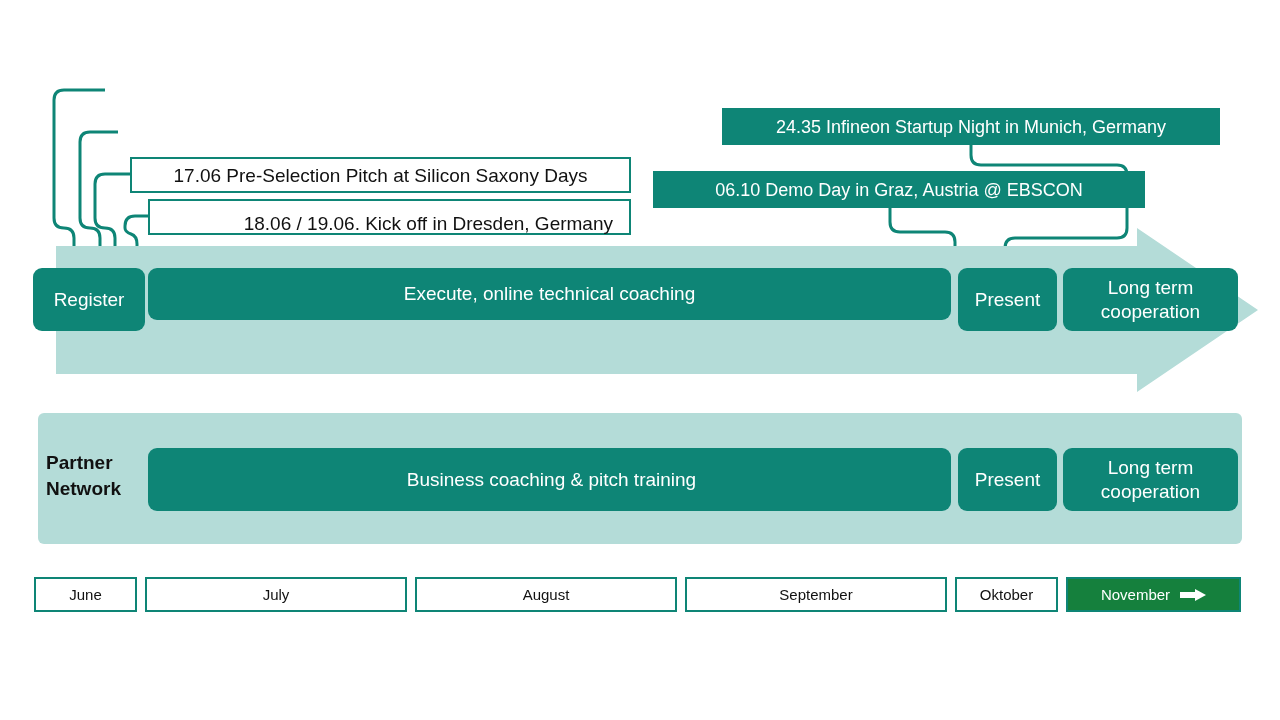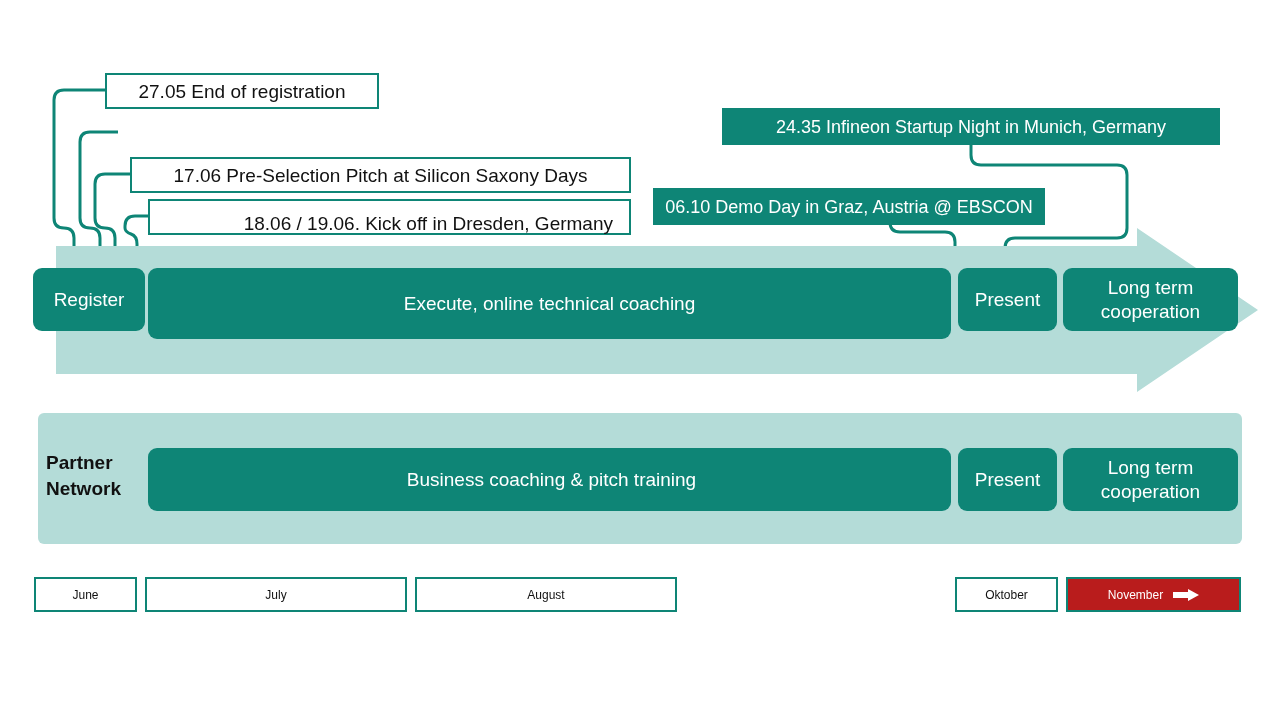--- a/index.html
+++ b/index.html
@@ -110,28 +110,28 @@
 
   
   .month {
     position: absolute;
     box-sizing: border-box;
     top: 577px;
     height: 35px;
     border: 2px solid #0E8576;
     background: #ffffff;
     color: #111111;
-    font-size: 12px;
+    font-size: 15px;
     display: flex;
     align-items: center;
     justify-content: center;
     gap: 10px;
   }
   .month.current {
-    background: #b91c1c;
+    background: #15803d;
     color: #ffffff;
   }
   .month .arrow-glyph {
     display: inline-block;
     width: 26px;
     height: 12px;
     position: relative;
     flex: 0 0 auto;
   }
   .month .arrow-glyph::before {
@@ -164,47 +164,44 @@
 
     <path d="M130,174 H105 Q95,174 95,184 V218 Q95,228 105,228 Q115,228 115,238 V252"></path>
 
     <path d="M148,216 H135 Q125,216 125,226 V228 Q125,232 131,234 Q137,236 137,244 V252"></path>
 
     <path d="M971,145 V155 Q971,165 981,165 H1117 Q1127,165 1127,175 V228 Q1127,238 1117,238 H1015 Q1005,238 1005,248 V258"></path>
 
     <path d="M890,207 V222 Q890,232 900,232 H945 Q955,232 955,242 V258"></path>
   </svg>
 
-  <div class="callout outline" style="left:105px; top:73px; width:274px; height:36px;">
-    <span>27.05 End of registration</span>
-  </div>
 
 
   <div class="callout outline" style="left:130px; top:157px; width:501px; height:36px;">
     <span>17.06 Pre-Selection Pitch at Silicon Saxony Days</span>
   </div>
 
   <div class="callout outline align-right" style="left:148px; top:199px; width:483px; height:36px;align-items:flex-end;">
     <span>18.06 / 19.06. Kick off in Dresden, Germany</span>
   </div>
 
   <div class="callout filled" style="left:722px; top:108px; width:498px; height:37px;">
     <span>24.35 Infineon Startup Night in Munich, Germany</span>
   </div>
 
-  <div class="callout filled" style="left:653px; top:188px; width:392px; height:37px;">
+  <div class="callout filled" style="left:653px; top:171px; width:492px; height:37px;">
     <span>06.10 Demo Day in Graz, Austria @ EBSCON</span>
   </div>
 
   <div class="band-arrow"></div>
 
   <div class="pill" style="left:33px; top:268px; width:112px; height:63px;">
     <span>Register</span>
   </div>
-  <div class="pill" style="left:148px; top:268px; width:803px; height:71px;">
+  <div class="pill" style="left:148px; top:268px; width:803px; height:52px;">
     <span>Execute, online technical coaching</span>
   </div>
   <div class="pill" style="left:958px; top:268px; width:99px; height:63px;">
     <span>Present</span>
   </div>
   <div class="pill" style="left:1063px; top:268px; width:175px; height:63px;">
     <span>Long term cooperation</span>
   </div>
 
   <div class="band-plain"></div>
@@ -226,20 +223,23 @@
 
   <div class="month" style="left:34px; width:103px;">
     <span>June</span>
   </div>
   <div class="month" style="left:415px; width:262px;">
     <span>August</span>
   </div>
   <div class="month" style="left:145px; width:262px;">
     <span>July</span>
   </div>
+  <div class="month" style="left:685px; width:262px;">
+    <span>September</span>
+  </div>
   <div class="month" style="left:955px; width:103px;">
     <span>Oktober</span>
   </div>
   <div class="month current" style="left:1066px; width:175px;">
     <span>November</span>
     <span class="arrow-glyph"></span>
   </div>
 
 </div>
 

